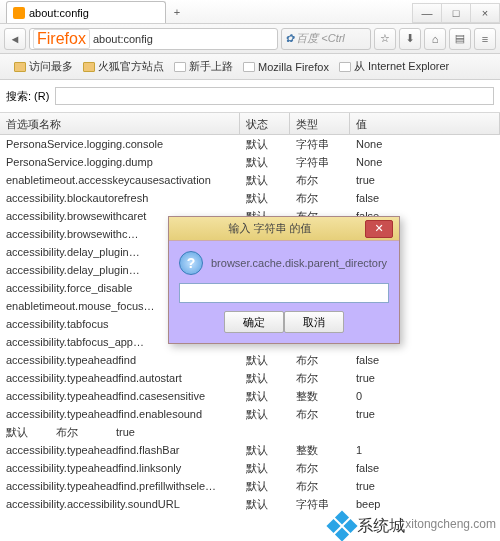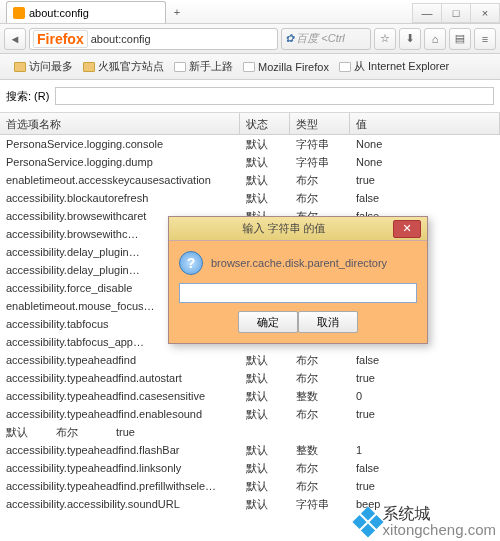--- a/index.html
+++ b/index.html
@@ -6,52 +6,52 @@
 body{background:#fff;width:500px;height:541px;overflow:hidden;position:relative}
 .titlebar{height:24px;background:linear-gradient(#fff,#f4f4f4);border-bottom:1px solid #d0d0d0;display:flex;align-items:flex-end}
 .tab{height:22px;background:#fff;border:1px solid #c0c0c0;border-bottom:none;border-radius:3px 3px 0 0;margin-left:6px;width:160px;display:flex;align-items:center;padding:0 6px;gap:4px}
 .tab .favicon{width:12px;height:12px;background:#f90;border-radius:2px}
 .tab-plus{width:18px;height:18px;margin:0 6px 2px 2px;display:flex;align-items:center;justify-content:center;color:#666}
 .winbtns{margin-left:auto;display:flex}
 .winbtn{width:30px;height:20px;border:1px solid #d8d8d8;background:linear-gradient(#fcfcfc,#ececec);display:flex;align-items:center;justify-content:center;color:#555;margin-left:-1px}
 .navbar{height:30px;background:linear-gradient(#f9f9f9,#eee);border-bottom:1px solid #d0d0d0;display:flex;align-items:center;padding:0 4px;gap:3px}
 .navbtn{width:22px;height:22px;border:1px solid #ccc;border-radius:3px;background:linear-gradient(#fff,#f0f0f0);display:flex;align-items:center;justify-content:center;color:#666}
 .urlbox{flex:1;height:22px;border:1px solid #c8c8c8;border-radius:3px;background:#fff;display:flex;align-items:center;padding:0 3px;gap:3px}
-.fx{color:#f60;font-weight:bold;font-size:14px;border:1px solid #ddd;padding:0 3px;border-radius:2px}
+.fx{color:#f60;font-weight:normal;font-size:16px;border:1px solid #ddd;padding:0 3px;border-radius:2px}
 .urlbox input{flex:1;border:none;outline:none;font-size:11px;color:#333}
 .sbox{width:90px;height:22px;border:1px solid #c8c8c8;border-radius:3px;display:flex;align-items:center;padding:0 3px;gap:2px;color:#999;font-style:italic}
 .paw{color:#47a;font-size:11px}
 .bookbar{height:26px;background:linear-gradient(#f9f9f9,#eee);border-bottom:1px solid #d0d0d0;display:flex;align-items:center;padding:0 14px;gap:10px}
 .bm{display:flex;align-items:center;gap:3px;color:#333}
 .bmf{width:12px;height:10px;background:#f0c674;border:1px solid #c9a43a;border-radius:1px}
 .searchbar{height:26px;border-bottom:1px solid #d8d8d8;display:flex;align-items:center;padding:16px 6px;gap:6px}
 .searchbar input{flex:1;height:18px;border:1px solid #c8c8c8;padding:0 4px}
 .hdr{height:22px;background:linear-gradient(#fafafa,#ececec);border-bottom:1px solid #d0d0d0;display:flex}
 .hdr>div{border-right:1px solid #d0d0d0;padding:4px 6px;color:#333}
 .c-name{width:240px}.c-st{width:50px}.c-ty{width:60px}.c-val{flex:1}
 .rows{height:380px;overflow:hidden}
 .row{display:flex;height:18px;align-items:center;color:#333}
 .row>div{padding:0 6px;white-space:nowrap;overflow:hidden}
 .modal-mask{position:absolute;left:0;top:0;right:0;bottom:0}
-.modal{position:absolute;left:168px;top:216px;width:260px;border:1px solid #a88;background:#fdba74;box-shadow:3px 3px 8px rgba(0,0,0,.25)}
+.modal{position:absolute;left:168px;top:216px;width:232px;border:1px solid #a88;background:#c4b5fd;box-shadow:3px 3px 8px rgba(0,0,0,.25)}
 .m-title{height:24px;background:linear-gradient(#f3e2a0,#e6cf7a);display:flex;align-items:center;padding:0 6px;border-bottom:1px solid #caa}
 .m-title span{flex:1;text-align:center;color:#444}
 .m-close{width:28px;height:18px;background:#c94f4f;color:#fff;display:flex;align-items:center;justify-content:center;border:1px solid #a33;border-radius:2px}
 .m-body{padding:10px;display:flex;flex-direction:column;gap:8px}
 .m-row1{display:flex;align-items:center;gap:8px}
 .q{width:24px;height:24px;border-radius:50%;background:radial-gradient(#bfe0ff,#5aa0e0);border:1px solid #3a7dbb;color:#fff;display:flex;align-items:center;justify-content:center;font-weight:bold;font-size:14px}
 .m-body input{width:100%;height:20px;border:1px solid #8aa8cc;background:#fff}
 .m-btns{display:flex;justify-content:center;}
 .m-btns button{width:60px;height:22px;border:1px solid #aaa;background:linear-gradient(#fdfdfd,#e8e8e8);border-radius:2px}
 .watermark{position:absolute;right:4px;bottom:4px;display:flex;align-items:center;gap:4px;color:#2aa4e6;font-size:13px}
 .wm-logo{display:grid;grid-template-columns:10px 10px;grid-template-rows:10px 10px;gap:2px;transform:rotate(45deg)}
 .wm-logo div{background:#2aa4e6}
-.wm-txt{display:flex;flex-direction:column;line-height:1}
+.wm-txt{display:flex;flex-direction:row;line-height:1}
 .wm-txt .cn{font-size:16px;color:#333}
-.wm-txt .en{font-size:15px;color:#888}
+.wm-txt .en{font-size:12px;color:#888}
 </style>
 </head>
 <body>
 
 <div class="titlebar">
   <div class="tab">
     <div class="favicon"></div>
     <span>about:config</span>
   </div>
   <div class="tab-plus">+</div>

